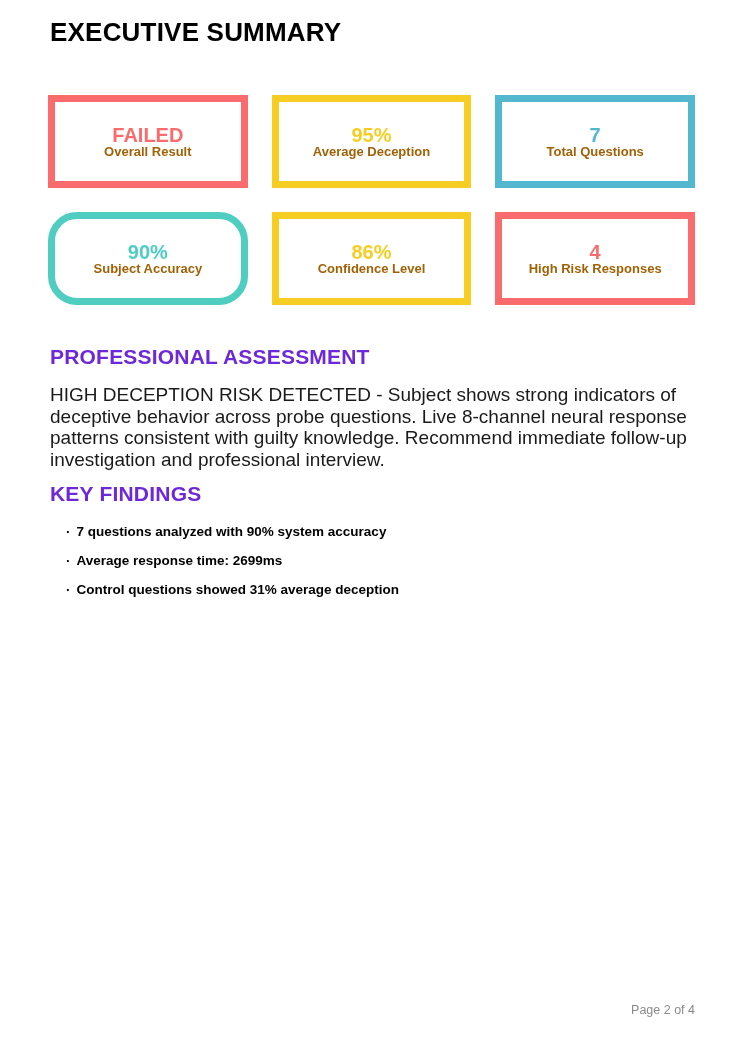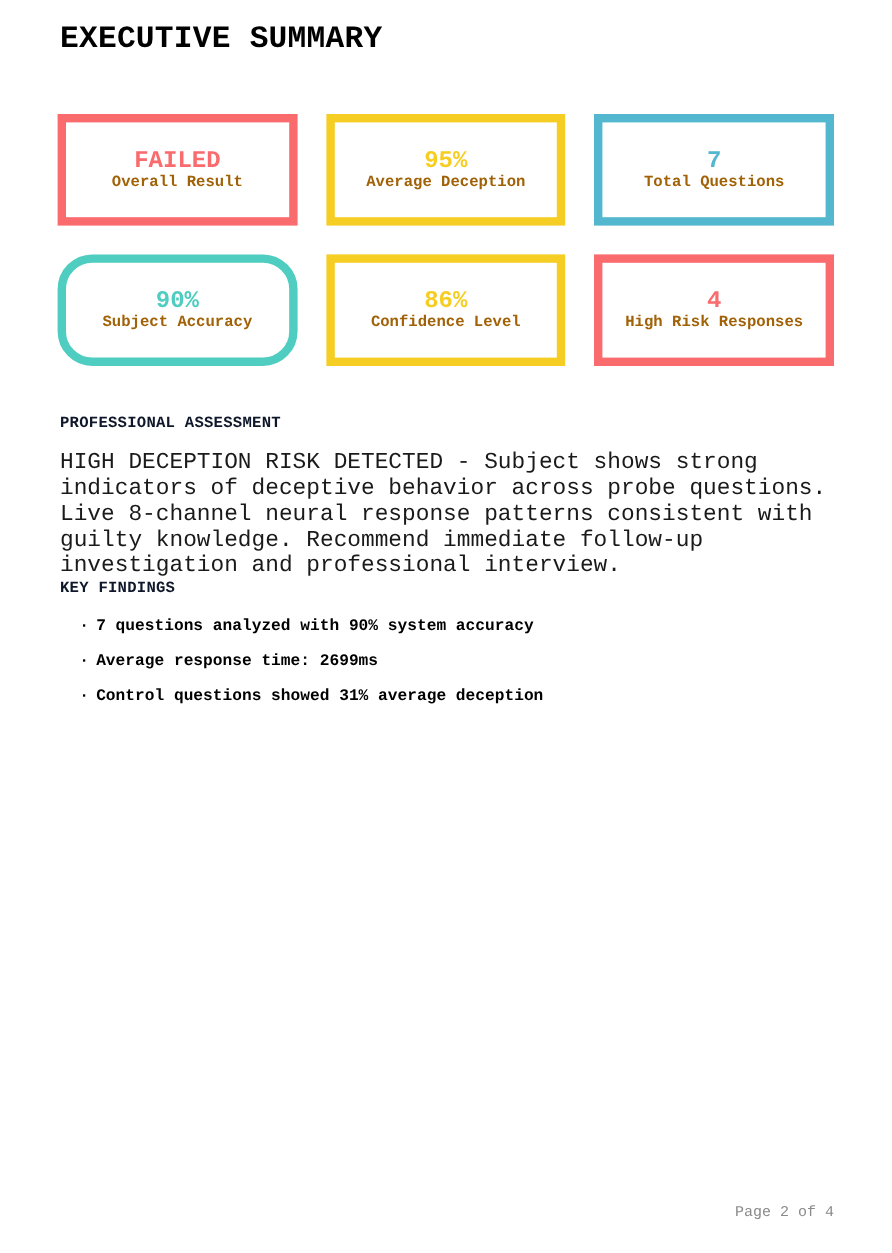--- a/index.html
+++ b/index.html
@@ -1,21 +1,21 @@
 <!DOCTYPE html>
 <html><head>
 <meta charset="utf-8">
 <style>
   html, body { margin: 0; padding: 0; background: #ffffff; }
   .page {
     position: relative;
     width: 743px;
     height: 1044px;
     background: #ffffff;
-    font-family: Liberation Mono, monospace;
+    font-family: Liberation Sans, sans-serif;
     color: #000;
     overflow: hidden;
   }
   .doc-title {
     position: absolute;
     left: 50px;
     top: 17px;
     font-size: 26px;
     font-weight: bold;
     letter-spacing: 0.2px;
@@ -56,23 +56,23 @@
     line-height: 1;
   }
   .section {
     position: absolute;
     left: 50px;
     width: 645px;
   }
   .section-assessment { top: 345px; }
   .section-findings { top: 482px; }
   .section-heading {
-    font-size: 13px;
+    font-size: 21px;
     font-weight: bold;
-    color: #0f172a;
+    color: #6d28d9;
     margin: 0 0 15px 0;
     letter-spacing: 0.2px;
   }
   .body-text {
     font-size: 19px;
     line-height: 21.5px;
     color: #1a1a1a;
     margin: 0;
   }
   .findings-list {

